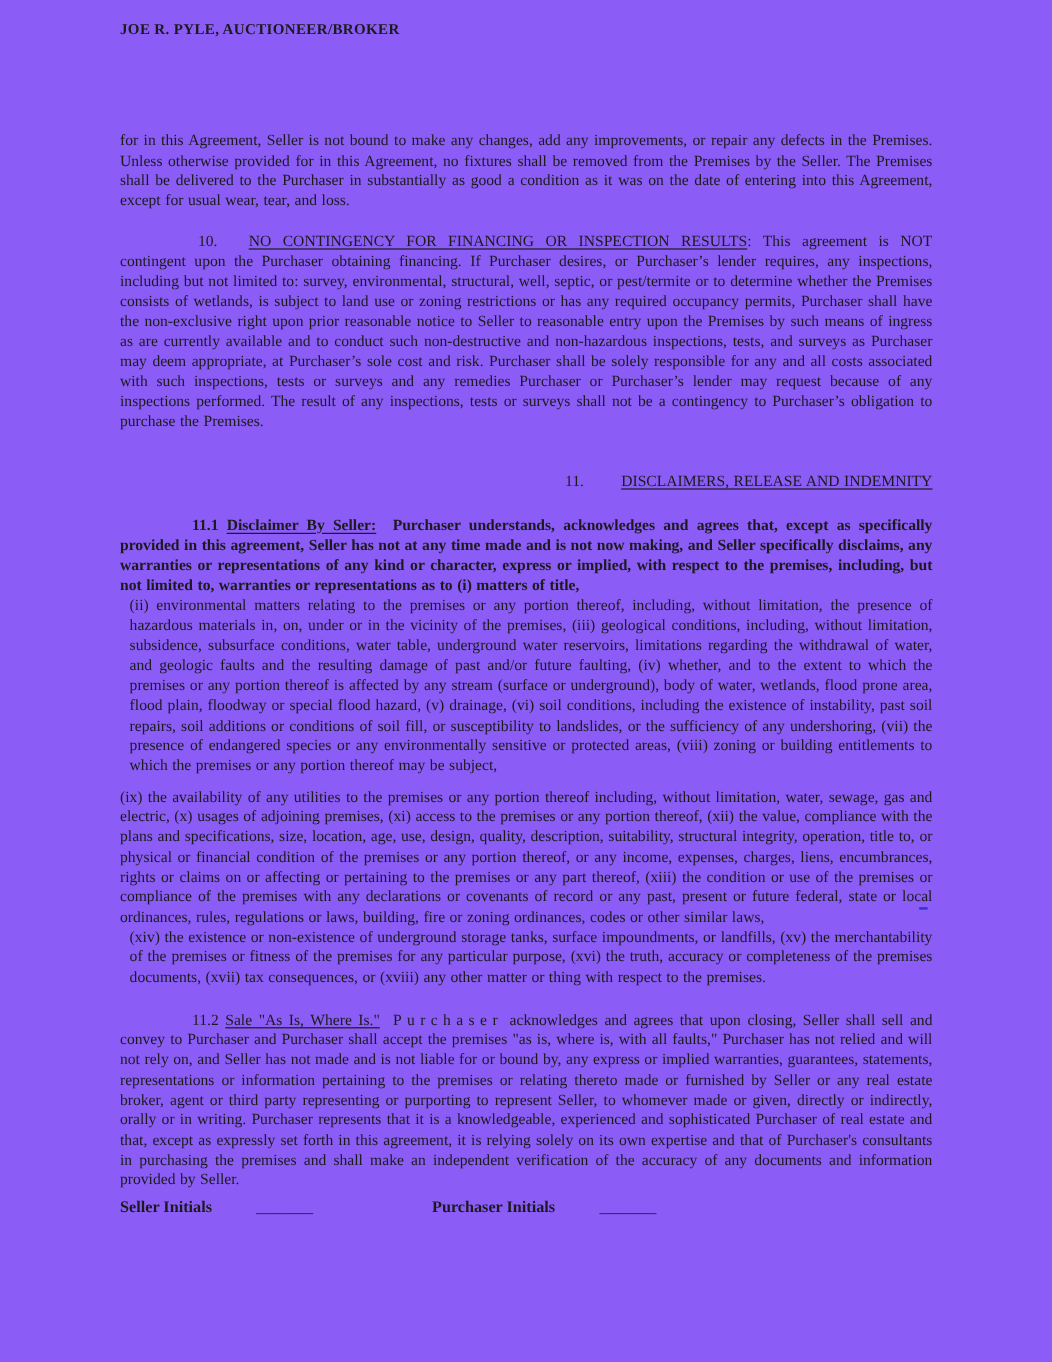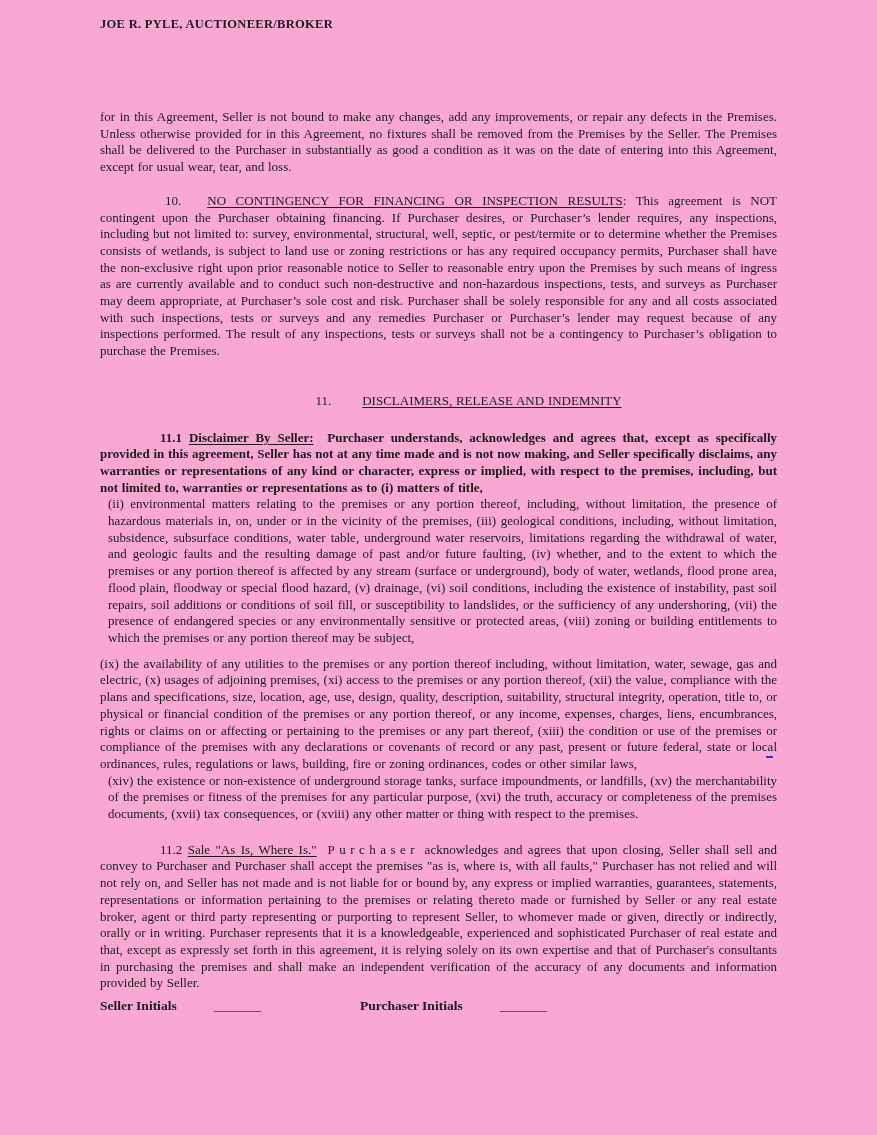--- a/index.html
+++ b/index.html
@@ -1,21 +1,21 @@
 <!DOCTYPE html>
 <html><head>
 <meta charset="utf-8">
 <style>
   html, body { margin: 0; padding: 0; background: #e8e8e8; }
   .page {
     position: relative;
     width: 877px;
     height: 1135px;
     margin: 0 auto;
-    background: #f9a8d4;
+    background: #8b5cf6;
     overflow: hidden;
     font-family: "Liberation Serif", "DejaVu Serif", serif;
     color: #1b1b1b;
   }
   .header {
     position: absolute;
     top: 17px;
     left: 100px;
     font-size: 12.5px;
     font-weight: bold;
@@ -29,21 +29,21 @@
     width: 677px;
     text-align: justify;
   }
   .para {
     margin: 0;
     font-size: 13px;
     line-height: 16.7px;
     word-spacing: 0.5px;
   }
   .p-s10   { margin-top: 17px; text-indent: 65px; }
-  .p-h11   { margin-top: 33px; text-indent: 60px; text-align: center; }
+  .p-h11   { margin-top: 33px; text-indent: 60px; text-align: right; }
   .p-111a  { margin-top: 20px; text-indent: 60px; font-weight: bold; }
   .p-111b  { margin-left: 8px; }
   .p-111c  { margin-top: 9px; }
   .p-111d  { margin-left: 8px; }
   .p-112   { margin-top: 19px; text-indent: 60px; }
   .u { text-decoration: underline; text-underline-offset: 2px; }
   .num { white-space: nowrap; }
   .tab { display: inline-block; height: 1px; }
   .t1 { width: 26px; }
   .t2 { width: 31px; }

